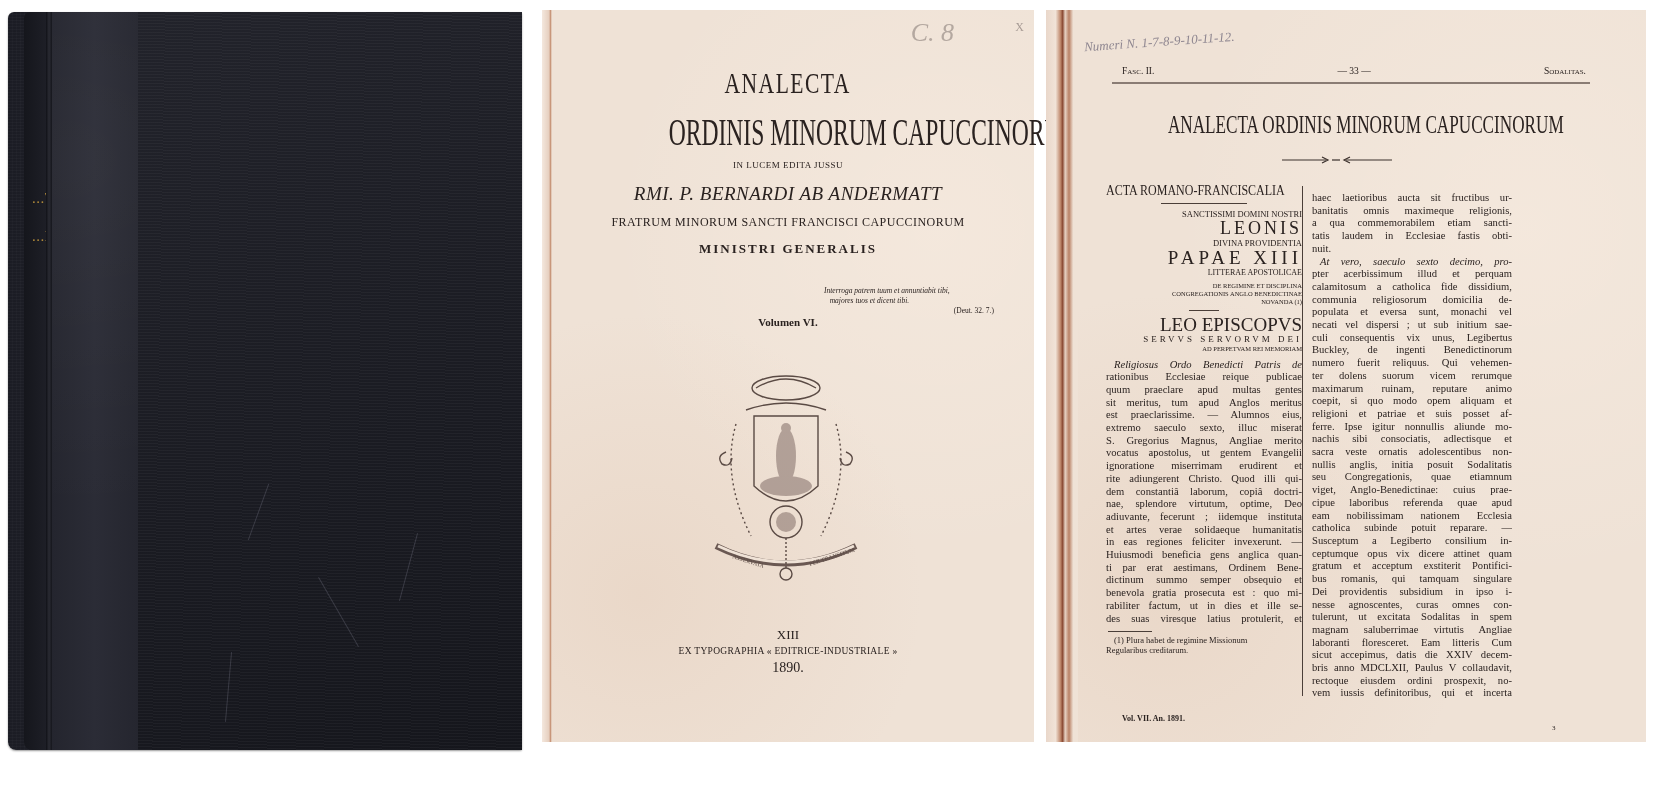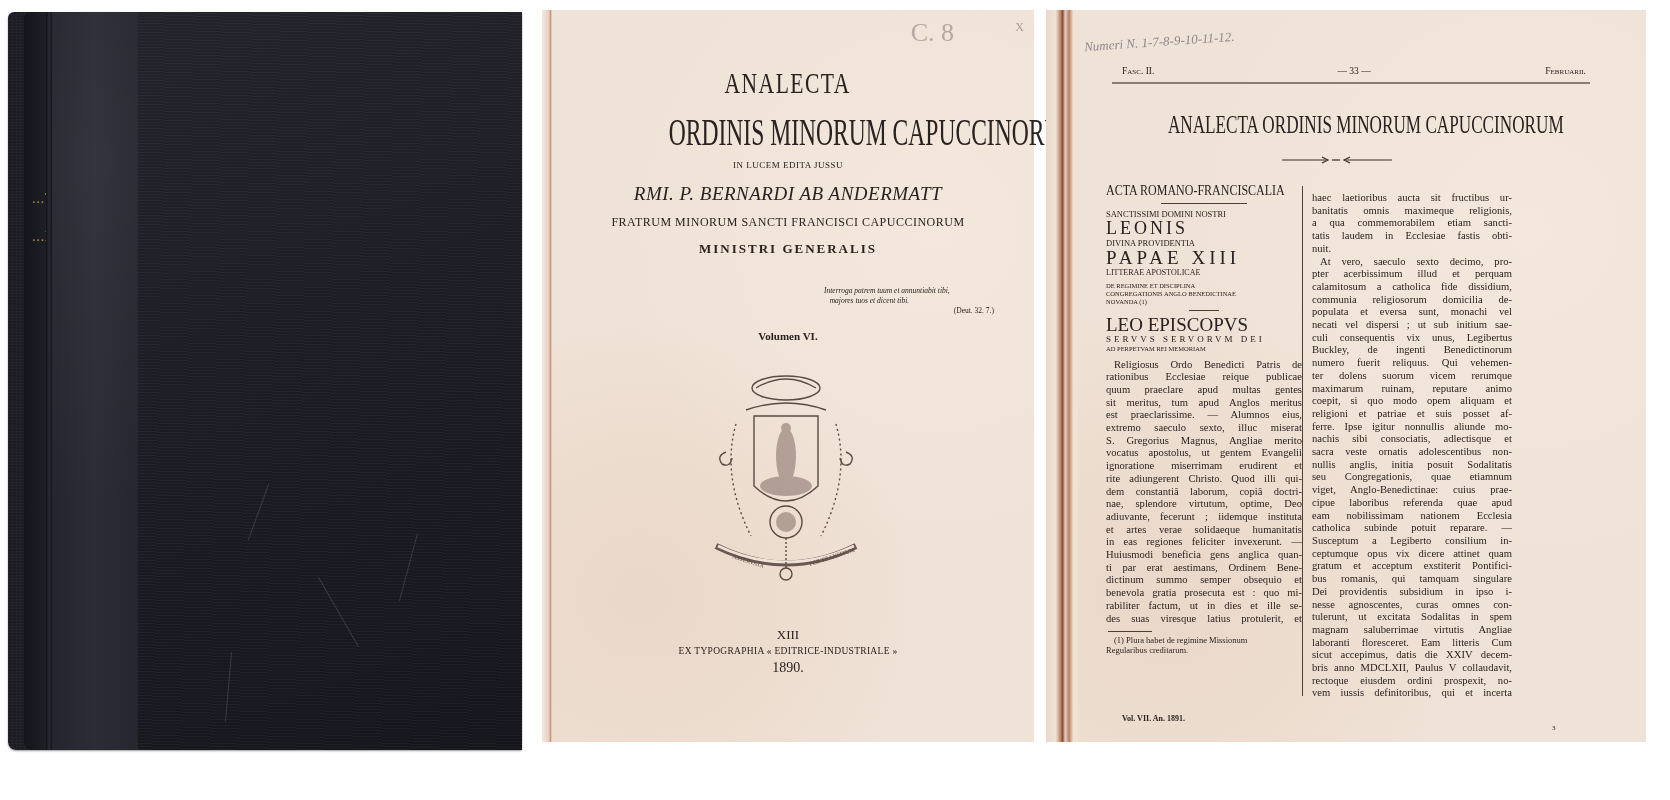--- a/index.html
+++ b/index.html
@@ -72,26 +72,26 @@
   .tp-ordinis  { top: 100px; font-size: 38px; }
   .tp-jussu    { top: 150px; font-size: 9px; letter-spacing: 0.5px; }
   .tp-bernardi { top: 173px; font-size: 19px; letter-spacing: 0.5px; font-style: italic; }
   .tp-fratrum  { top: 205px; font-size: 12px; letter-spacing: 0.5px; }
   .tp-ministri { top: 231px; font-size: 13px; font-weight: bold; letter-spacing: 2px; }
   .tp-quote {
     position: absolute; right: 40px; top: 276px; width: 170px; font-size: 7.5px; font-style: italic;
     line-height: 10px; text-align: left;
   }
   .tp-quote .ref { display: block; text-align: right; font-style: normal; }
-  .tp-volumen { top: 306px; font-size: 11px; font-weight: bold; margin-top: 14px; }
+  .tp-volumen { top: 306px; font-size: 11px; font-weight: bold; }
   .tp-romae   { top: 617px; font-size: 13px; }
   .tp-typo    { top: 636px; font-size: 9.5px; letter-spacing: 0.3px; }
   .tp-year    { top: 650px; font-size: 14px; }
   .shelfmark {
-    position: absolute; top: 8px; right: 80px; font-family: "Liberation Serif", serif; 
+    position: absolute; top: 8px; right: 80px; font-family: "Liberation Serif", serif; font-style: italic;
     color: #b4a8a0; font-size: 26px;
   }
   .shelfmark-x { position: absolute; top: 10px; right: 10px; color: #a89c96; font-size: 12px; }
   .emblem { position: absolute; left: 164px; top: 356px; width: 160px; height: 220px; }
 
   
   .handwriting {
     position: absolute; left: 38px; top: 24px; font-style: italic; color: #8e8690; font-size: 13px;
     transform: rotate(-4deg);
   }
@@ -103,34 +103,34 @@
   .art-title { top: 100px; font-size: 26px; left: 20px; }
   .ornament { position: absolute; left: 236px; top: 146px; width: 110px; height: 8px; }
 
   .col-left { position: absolute; left: 60px; top: 172px; width: 196px; }
   .col-divider { position: absolute; left: 256px; top: 176px; width: 1px; height: 510px; background: #4a3e38; }
   .col-right { position: absolute; left: 266px; top: 174px; width: 200px; }
 
   .acta { font-size: 15px; text-align: center; white-space: nowrap; }
   .acta span { display: inline-block; transform: scaleX(0.8); transform-origin: left; }
   .small-rule { width: 60px; height: 1px; background: #4a3e38; margin: 4px auto; }
-  .cl { text-align: left; line-height: 1.1; }
+  .cl { text-align: right; line-height: 1.1; }
   .sanct { font-size: 8.5px; margin-top: 6px; }
   .leonis { font-size: 18px; letter-spacing: 3px; }
   .divina { font-size: 8.5px; }
   .papae { font-size: 19px; letter-spacing: 4px; }
   .litt { font-size: 8px; }
   .de-reg { font-size: 6.5px; margin-top: 4px; }
   .leo { font-size: 19px; margin-top: 4px; }
   .servus { font-size: 9px; letter-spacing: 3px; }
   .ad-perp { font-size: 6.5px; }
   .body-text { font-size: 10.6px; line-height: 12.7px; text-align: justify; margin-top: 6px; }
   .body-text .line { display: block; white-space: nowrap; overflow: hidden; text-align: justify; text-align-last: justify; }
   .body-text .line.last { text-align-last: left; }
-  .body-text .indent { padding-left: 8px; }
+  .body-text .indent { padding-left: 8px; font-style: italic; }
   .footnote-rule { width: 44px; height: 1px; background: #4a3e38; margin: 6px 0 3px 2px; }
   .footnote { font-size: 8.5px; line-height: 10px; }
   .vol-sig { position: absolute; left: 76px; top: 704px; font-size: 8px; font-weight: bold; }
   .sig-3 { position: absolute; left: 506px; top: 714px; font-size: 7px; }
   .smallcaps { font-variant: small-caps; }
 </style>
 </head>
 <body>
 
 <div class="cover">
@@ -199,21 +199,21 @@
   <div class="center tp-year">1890.</div>
 </div>
 
 <div class="page article-page">
   <div class="edge"></div>
   <span class="handwriting">Numeri N. 1-7-8-9-10-11-12.</span>
 
   <div class="running-head">
     <span class="left smallcaps">Fasc. II.</span>
     <span class="mid">— 33 —</span>
-    <span class="right smallcaps">Februarii.</span>
+    <span class="right smallcaps">Sodalitas.</span>
   </div>
   <div class="head-rule"></div>
 
   <div class="center art-title"><span class="condensed" style="transform:scaleX(0.66)">ANALECTA ORDINIS MINORUM CAPUCCINORUM</span></div>
 
   <svg class="ornament" viewBox="0 0 110 8">
     <g stroke="#3a302c" stroke-width="1.2" fill="none">
       <line x1="0" y1="4" x2="44" y2="4"></line>
       <path d="M40 1 L46 4 L40 7"></path>
       <line x1="50" y1="4" x2="58" y2="4"></line>

